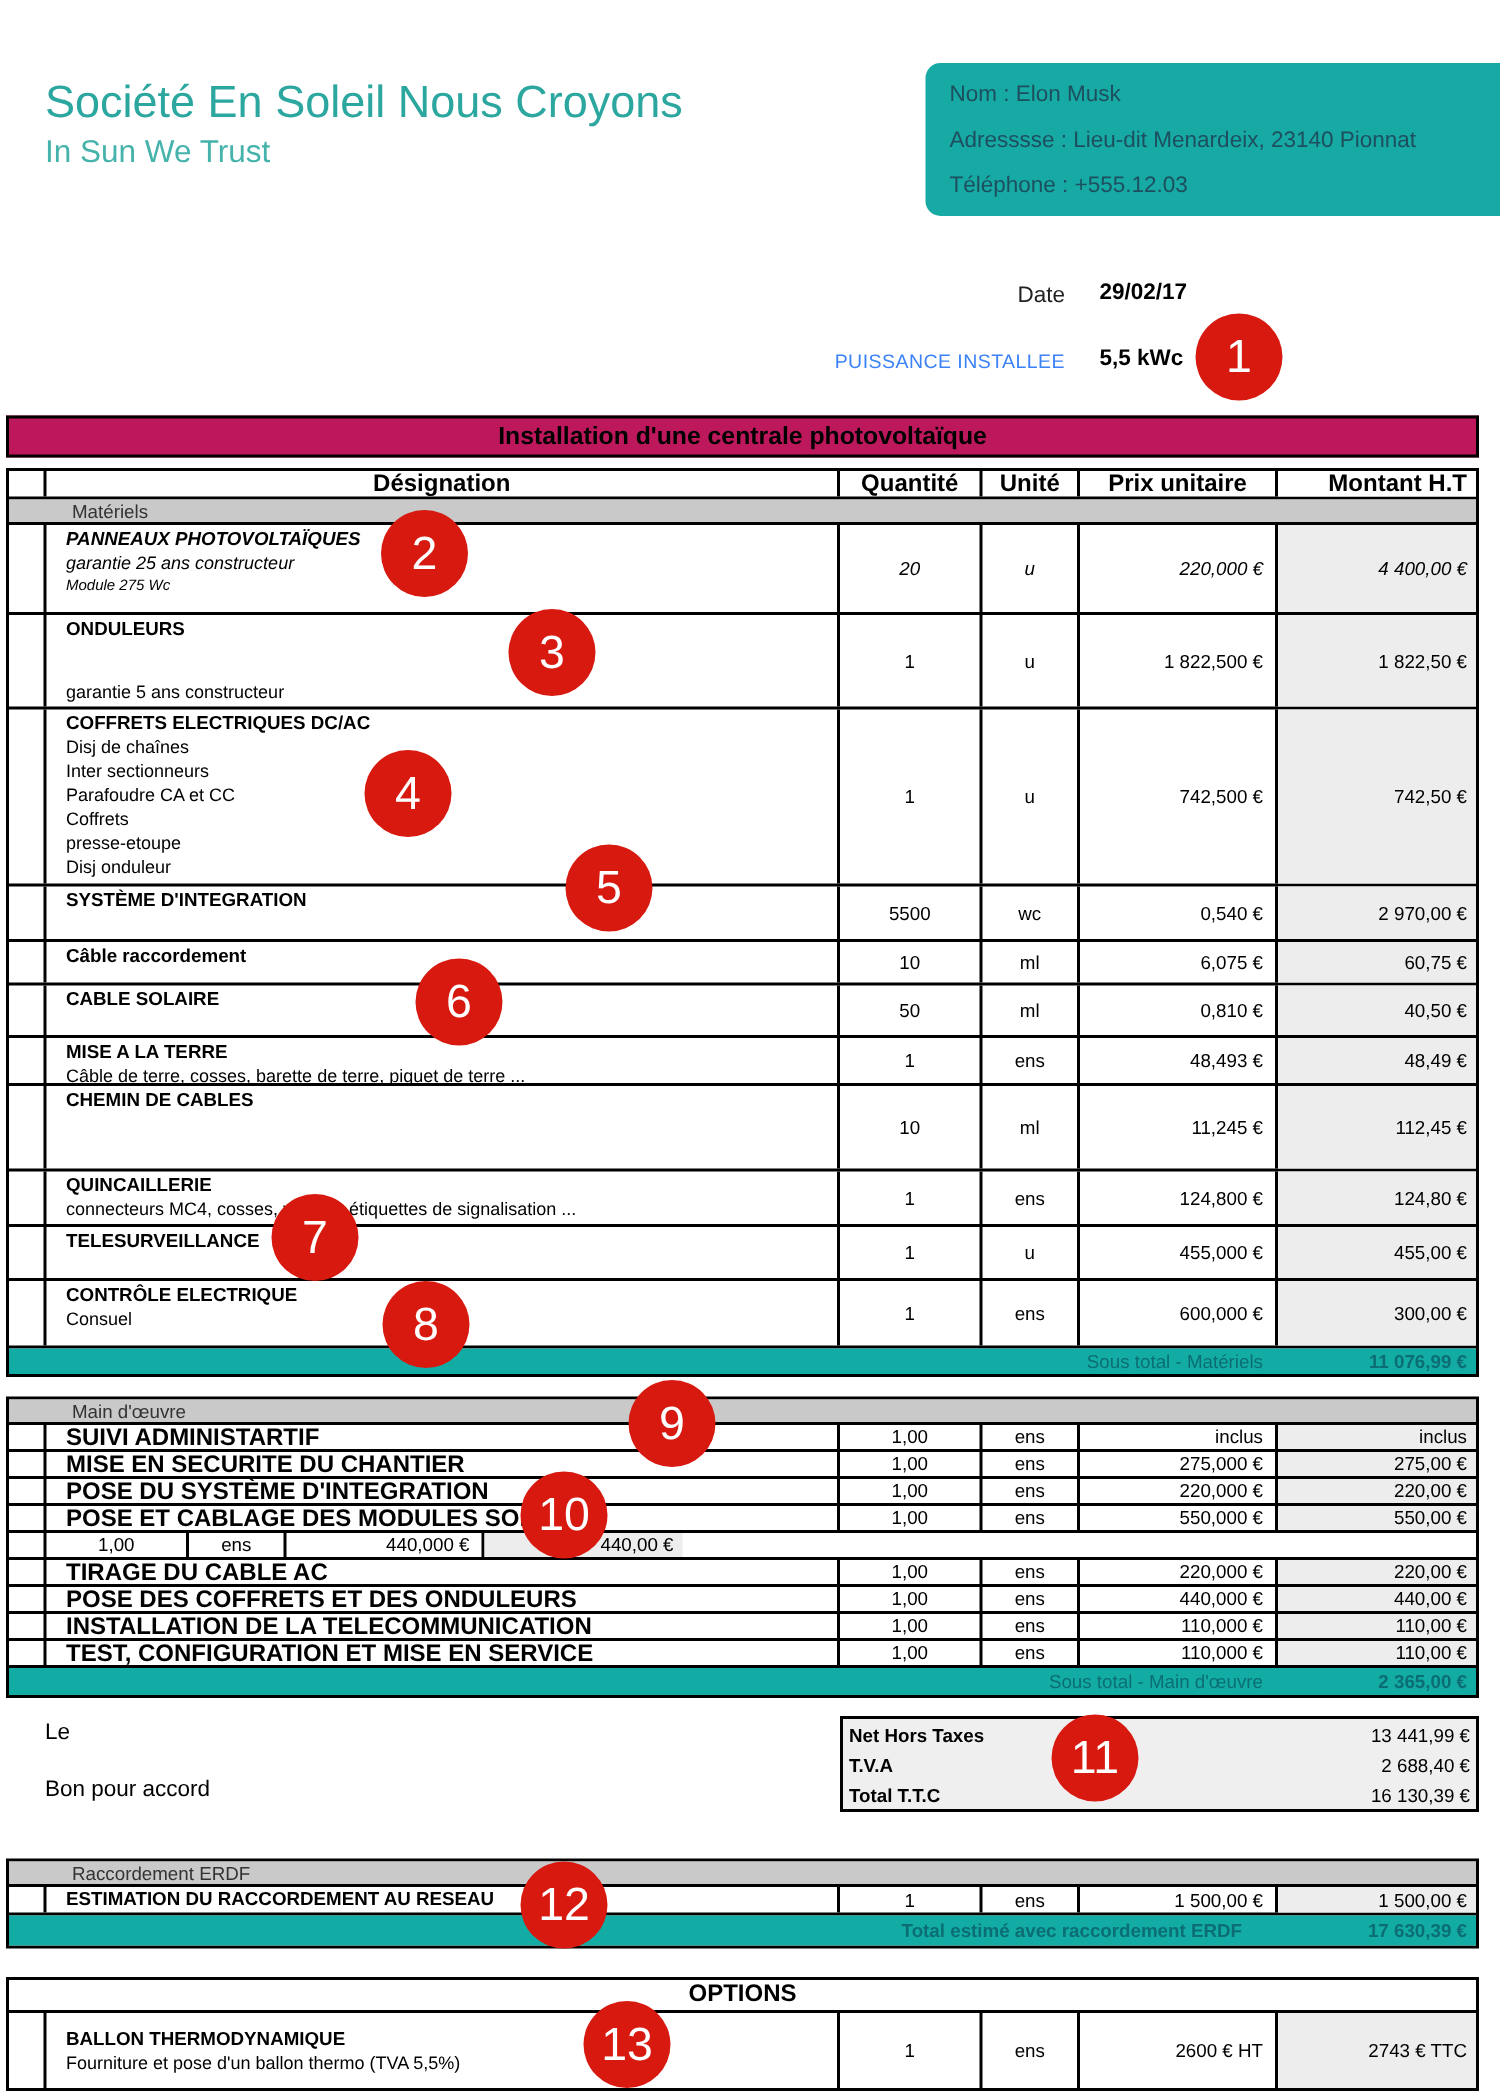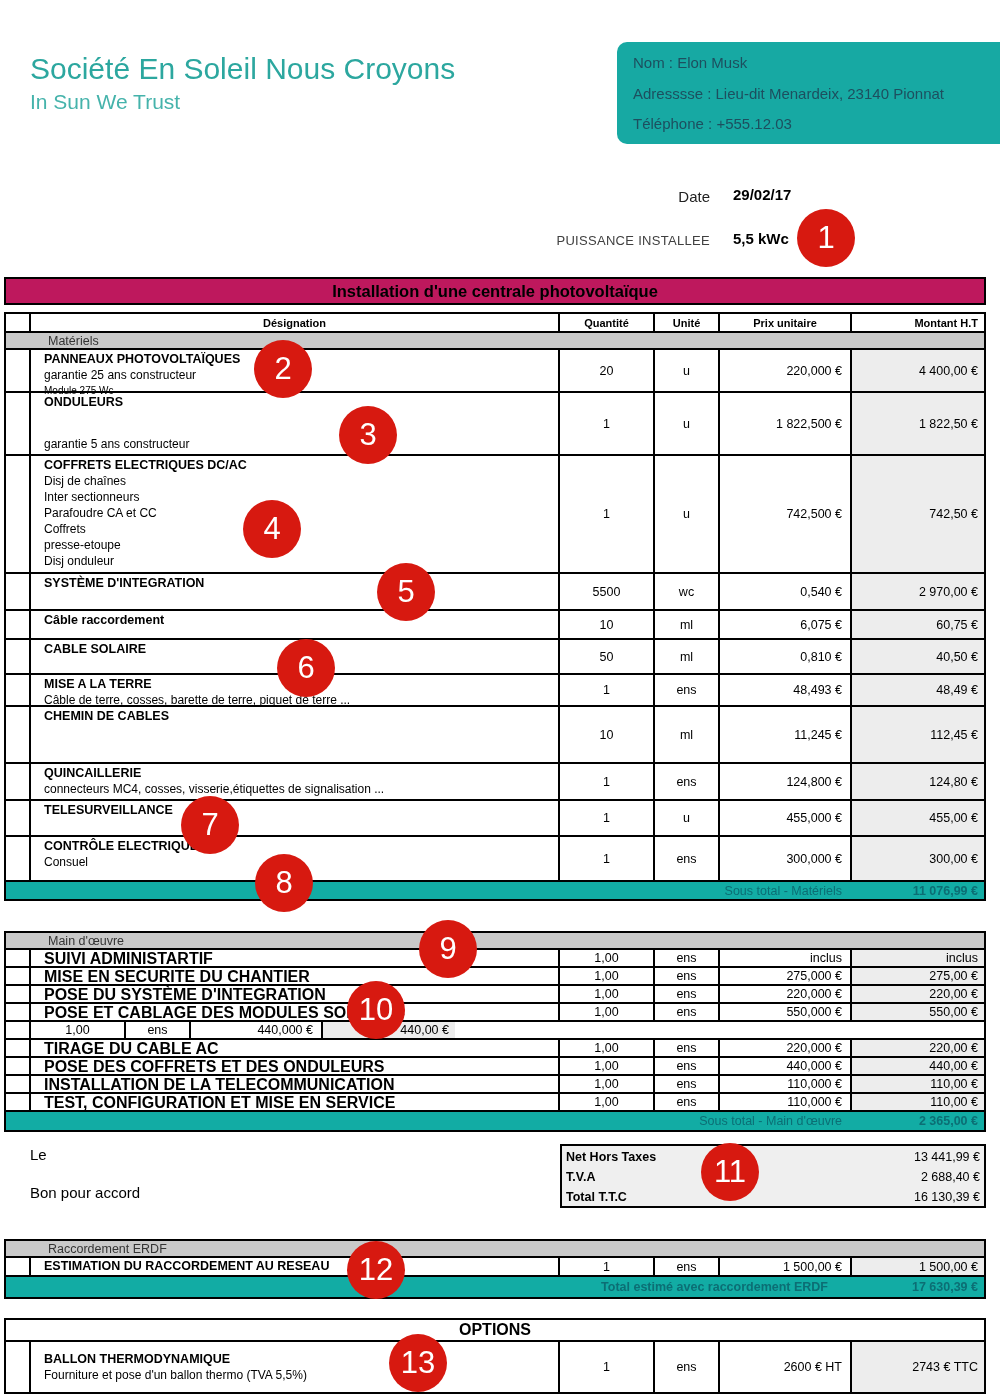--- a/index.html
+++ b/index.html
@@ -13,39 +13,39 @@
   .brand-subtitle{ font-size:30px; line-height:38px; }
   .brand-tagline { font-size:21px; line-height:27px; color:#45B3AB; }
 
   .customer-box { position:absolute; left:570px; top:42px; width:460px; height:102px;
                   background:#17A9A3; border-radius:10px; color:#1D4F5F; font-size:15px;
                   display:flex; flex-direction:column; justify-content:space-between;
                   padding:12px 10px 12px 16px;margin-left:47px; }
 
   .date-label  { position:absolute; left:560px; top:188px; width:150px; text-align:right; font-size:15px; color:#222; }
   .date-value  { position:absolute; left:733px; top:186px; font-size:15px; font-weight:bold; }
-  .power-label { position:absolute; left:530px; top:233px; width:180px; text-align:right; font-size:13px; color:#404040; letter-spacing:.3px; }
+  .power-label { position:absolute; left:530px; top:233px; width:180px; text-align:right; font-size:13px; color:#3b82f6; letter-spacing:.3px; }
   .power-value { position:absolute; left:733px; top:230px; font-size:15px; font-weight:bold; }
 
   
   .ttl-bar { position:absolute; left:4px; width:982px; border:2px solid #000;
              display:flex; align-items:center; justify-content:center;
              font-weight:bold; font-size:16.5px; background:#be185d; }
   .tbl { position:absolute; left:4px; width:982px; border:2px solid #000; background:#fff; }
   .row { display:flex; border-bottom:2px solid #000; }
   .tbl > :last-child, .tbl .no-bb { border-bottom:none; }
   .c-narrow { width:25px; border-right:2px solid #000; flex:none; }
   .c-desig  { width:529px; border-right:2px solid #000; flex:none;
               padding:2px 4px 2px 13px; display:flex; flex-direction:column; justify-content:flex-start; }
   .c-qty    { width:95px; border-right:2px solid #000; flex:none; display:flex; align-items:center; justify-content:center; font-size:12.5px; }
   .c-unit   { width:65px; border-right:2px solid #000; flex:none; display:flex; align-items:center; justify-content:center; font-size:12.5px; }
   .c-price  { width:132px; border-right:2px solid #000; flex:none; display:flex; align-items:center; justify-content:flex-end; padding-right:8px; font-size:12.5px; }
   .c-amount { width:132px; flex:none; display:flex; align-items:center; justify-content:flex-end; padding-right:6px; font-size:12.5px; background:#EDEDED; }
   .thead { height:19px; }
-  .thead > div { font-weight:bold; font-size:11px; }
+  .thead > div { font-weight:bold; font-size:16px; }
   .thead .c-desig { align-items:center; justify-content:center; flex-direction:row; padding:0; }
   .thead .c-amount { background:#fff; }
   .section-bar { height:17px; border-bottom:2px solid #000; background:#C9C9C9;
                  display:flex; align-items:center; padding-left:42px; font-size:12.5px; color:#333; }
   .teal-bar { height:17px; background:#12ACA4; display:flex; align-items:center; color:#0C6E74; font-size:12.5px; }
   .teal-label { flex:1; text-align:right; padding-right:10px; }
   .teal-label.b { font-weight:bold; }
   .teal-value { width:132px; text-align:right; padding-right:6px; font-weight:bold; flex:none; }
 
   .item-title { font-weight:bold; font-size:12.5px; line-height:15px; }
@@ -100,21 +100,21 @@
       <div class="c-narrow"></div>
       <div class="c-desig">Désignation</div>
       <div class="c-qty">Quantité</div>
       <div class="c-unit">Unité</div>
       <div class="c-price" style="justify-content:center;padding-right:0;">Prix unitaire</div>
       <div class="c-amount">Montant H.T</div>
     </div>
     <div class="section-bar">Matériels</div>
     <div>
 
-    <div class="row item-row" style="height: 43px;">
+    <div class="row item-row" style="height: 60px; font-style: italic;">
           <div class="c-narrow"></div>
           <div class="c-desig">
             <div class="item-title">PANNEAUX PHOTOVOLTAÏQUES</div>
             <div class="item-details">
               <div>garantie 25 ans constructeur</div>
             </div>
             <div class="item-note">Module  275 Wc</div>
           </div>
           <div class="c-qty">20</div>
           <div class="c-unit">u</div>
@@ -241,21 +241,21 @@
           <div class="c-narrow"></div>
           <div class="c-desig">
             <div class="item-title">CONTRÔLE ELECTRIQUE</div>
             <div class="item-details">
               <div>Consuel</div>
             </div>
 
           </div>
           <div class="c-qty">1</div>
           <div class="c-unit">ens</div>
-          <div class="c-price">300,000 €</div>
+          <div class="c-price">600,000 €</div>
           <div class="c-amount">300,00 €</div>
         </div>
       </div>
     <div class="teal-bar">
       <div class="teal-label">Sous total - Matériels</div>
       <div class="teal-value">11 076,99 €</div>
     </div>
   </div>
 
   <div class="tbl" style="top:931px;">

